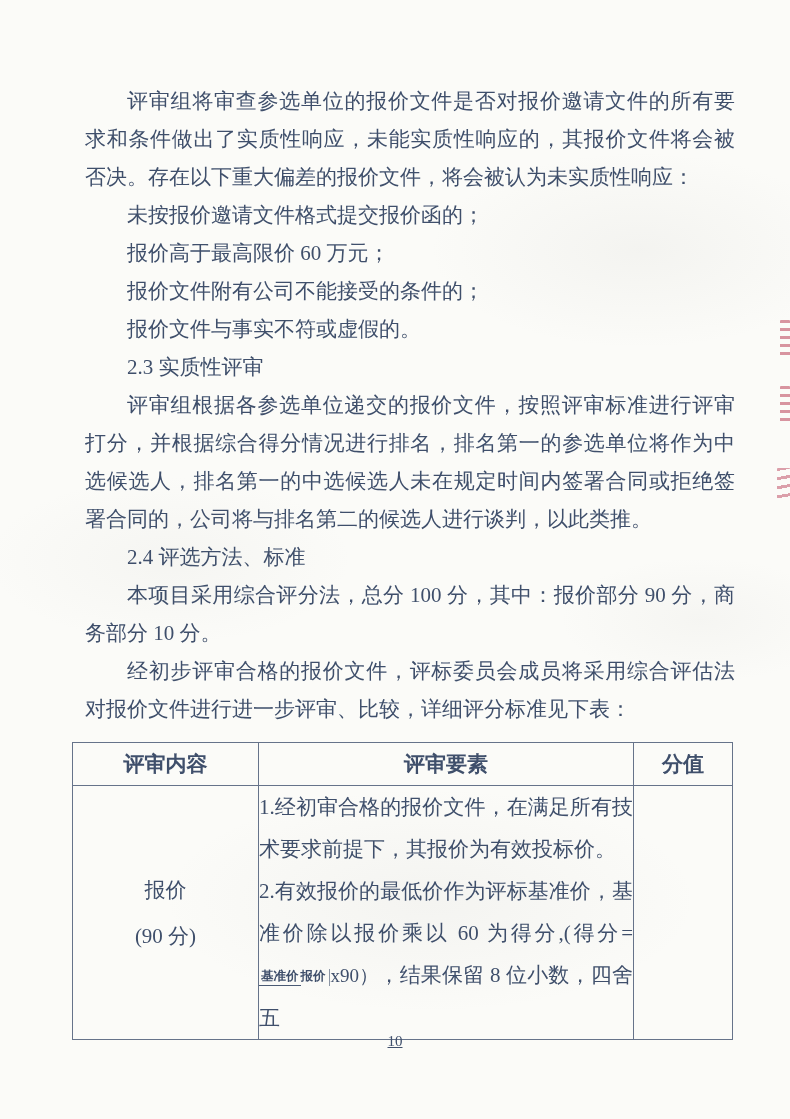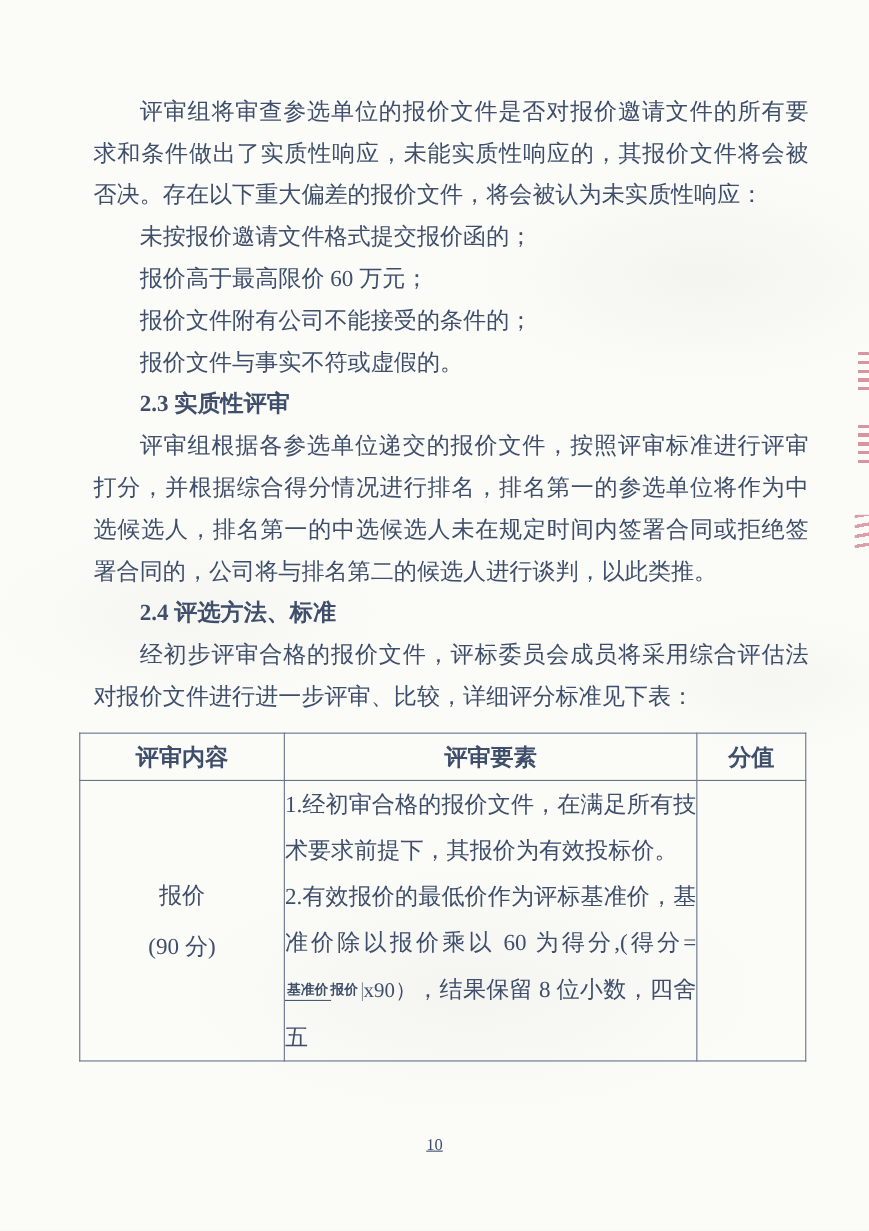--- a/index.html
+++ b/index.html
@@ -22,21 +22,21 @@
   .content {
     position: absolute;
     left: 85px;
     top: 82px;
     width: 650px;
     font-size: 21px;
     line-height: 38px;
     text-align: justify;
   }
   .para { text-indent: 2em; }
-  .heading { text-indent: 2em; font-weight: bold; font-size: 21px; }
+  .heading { text-indent: 2em; font-weight: normal; font-size: 21px; }
   .score-table {
     width: 660px;
     margin-left: -13px;
     margin-top: 14px;
     border-collapse: collapse;
     table-layout: fixed;
     font-size: 21px;
     border-radius: 22px;
   }
   .score-table th, .score-table td {
@@ -111,20 +111,21 @@
 
     <p class="para">未按报价邀请文件格式提交报价函的；</p>
     <p class="para">报价高于最高限价 60 万元；</p>
     <p class="para">报价文件附有公司不能接受的条件的；</p>
     <p class="para">报价文件与事实不符或虚假的。</p>
 
     <p class="heading">2.3 实质性评审</p>
     <p class="para">评审组根据各参选单位递交的报价文件，按照评审标准进行评审打分，并根据综合得分情况进行排名，排名第一的参选单位将作为中选候选人，排名第一的中选候选人未在规定时间内签署合同或拒绝签署合同的，公司将与排名第二的候选人进行谈判，以此类推。</p>
 
     <p class="heading">2.4 评选方法、标准</p>
+    <p class="para">本项目采用综合评分法，总分 100 分，其中：报价部分 90 分，商务部分 10 分。</p>
     <p class="para">经初步评审合格的报价文件，评标委员会成员将采用综合评估法对报价文件进行进一步评审、比较，详细评分标准见下表：</p>
 
     <table class="score-table">
       <colgroup>
         <col class="col-item">
         <col class="col-factor">
         <col class="col-score">
       </colgroup>
       <thead>
         <tr>

